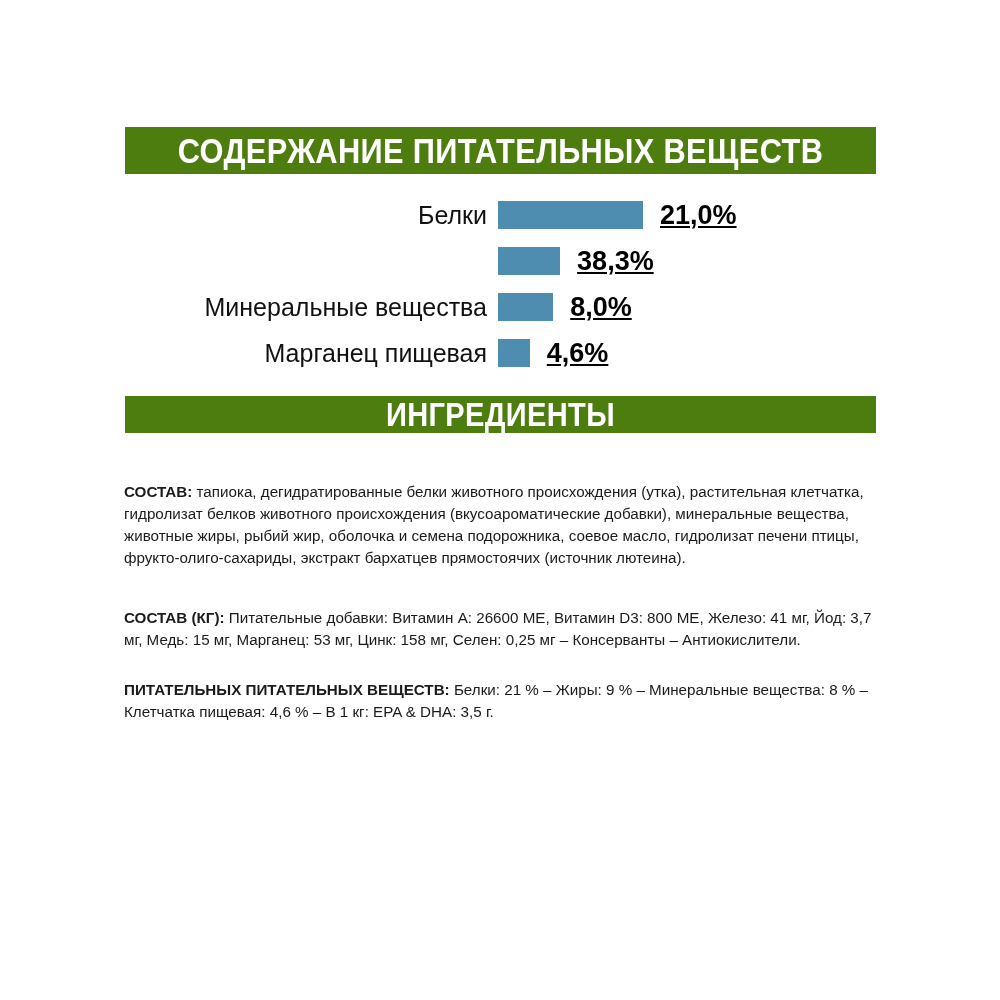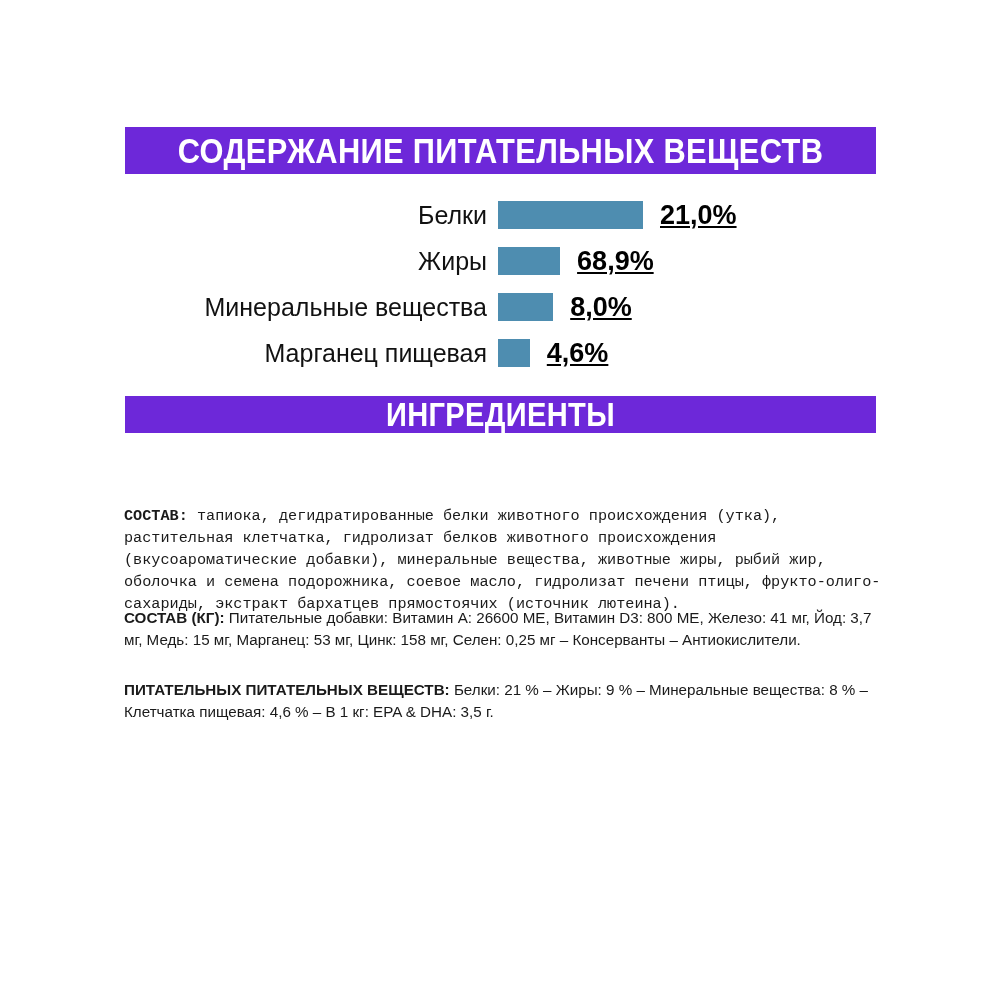--- a/index.html
+++ b/index.html
@@ -22,21 +22,21 @@
     top: 0; left: 0;
     width: 1000px;
     height: 1000px;
   }
 
   
   .band {
     position: absolute;
     left: 125px;
     width: 751px;
-    background: #6d28d9;
+    background: #4d7c0f;
     display: flex;
     align-items: center;
     box-sizing: border-box;
   }
   .band-title {
     color: #ffffff;
     font-weight: 700;
     letter-spacing: 0.4px;
     white-space: nowrap;
     transform: scaleX(0.88);
@@ -118,21 +118,21 @@
     left: 124px;
     width: 760px;
     font-size: 15.2px;
     line-height: 22px;
     color: #1a1a1a;
     text-align: left;
   }
   .textblock b {
     font-weight: 700;
   }
-  #para-composition { top: 490px; font-family: Liberation Mono, monospace; }
+  #para-composition { top: 466px; }
   #para-additives   { top: 592px; }
   #para-analysis    { top: 664px; }
 </style>
 </head>
 <body>
 
 <div class="panel">
 
   <div class="band" id="band-nutrients">
     <span class="band-title">СОДЕРЖАНИЕ ПИТАТЕЛЬНЫХ ВЕЩЕСТВ</span>
@@ -142,24 +142,23 @@
 
     <div class="bar-row">
       <span class="bar-label">Белки</span>
       <span class="bar-track">
         <span class="bar-fill" style="width: 145px; background: rgb(78, 141, 176);"></span>
         <span class="bar-value">21,0%</span>
       </span>
     </div>
 
     <div class="bar-row">
-      <span class="bar-label">Жиры</span>
       <span class="bar-track">
         <span class="bar-fill" style="width: 62.1px; background: rgb(78, 141, 176);"></span>
-        <span class="bar-value">68,9%</span>
+        <span class="bar-value">38,3%</span>
       </span>
     </div>
 
     <div class="bar-row">
       <span class="bar-label">Минеральные вещества</span>
       <span class="bar-track">
         <span class="bar-fill" style="width: 55.2px; background: rgb(78, 141, 176);"></span>
         <span class="bar-value">8,0%</span>
       </span>
     </div>

